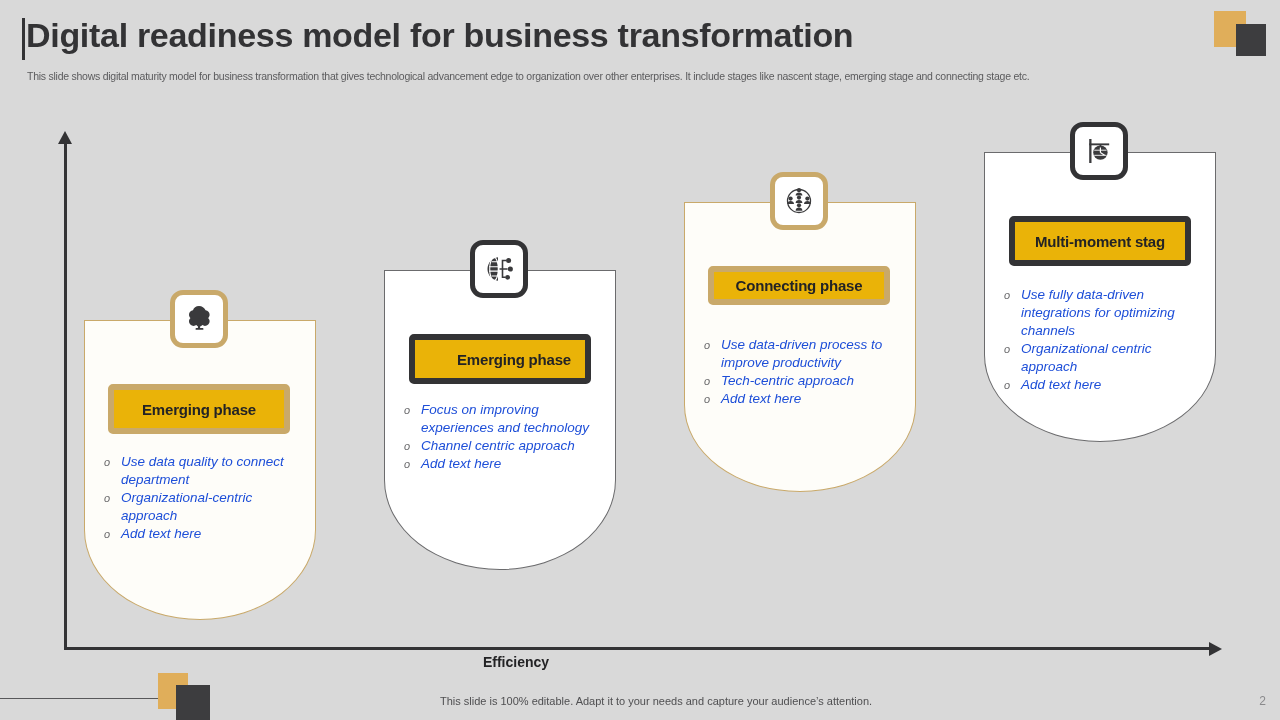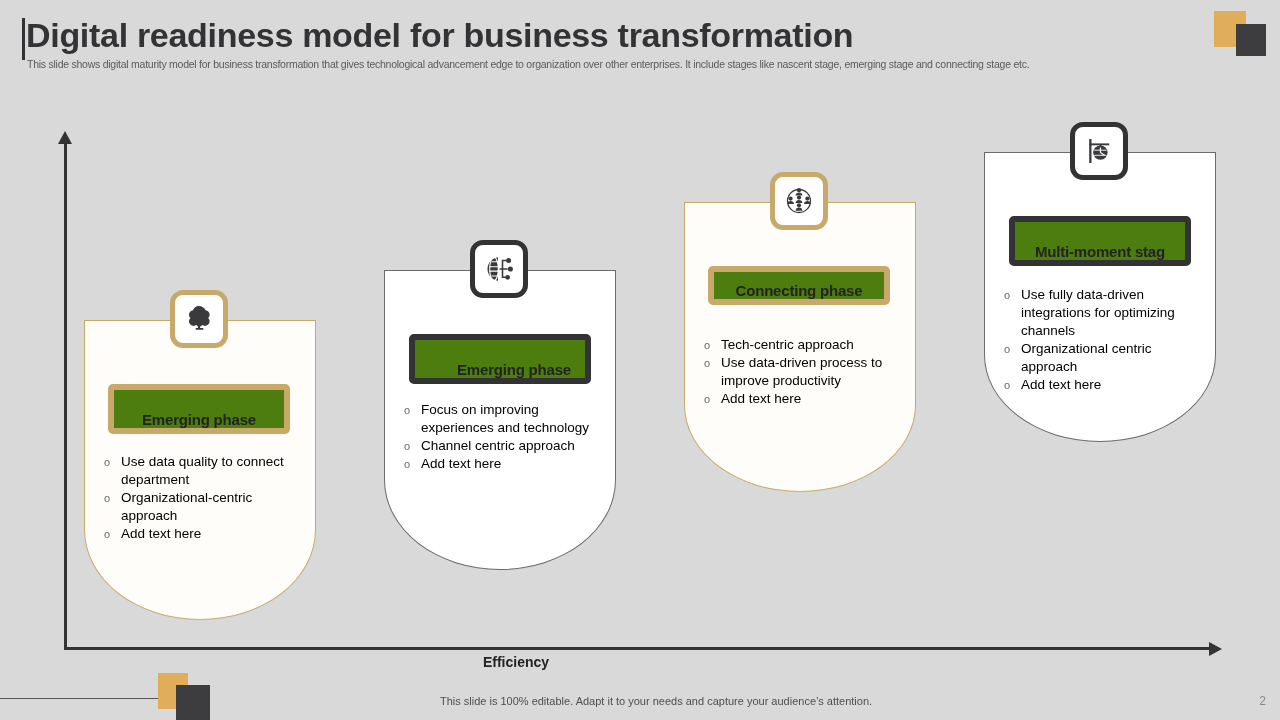--- a/index.html
+++ b/index.html
@@ -13,21 +13,21 @@
   }
   .slide { position:absolute; inset:0; }
 
   
   .title {
     position:absolute; left:26px; top:16px;
     font-size:34px; font-weight:bold; color:#333335;
     letter-spacing:-0.3px; white-space:nowrap;
   }
   .subtitle {
-    position:absolute; left:27px; top:58px; width:1215px;
+    position:absolute; left:27px; top:70px; width:1215px;
     font-size:10.5px; color:#5b5b5d; letter-spacing:-0.25px;
     white-space:nowrap;
   }
   .title-rule {
     position:absolute; left:22px; top:18px; width:3px; height:42px;
     background:#333335;
   }
 
   
   .deco-gold-tr { position:absolute; left:1214px; top:11px; width:32px; height:36px; background:#e0ae5a; }
@@ -75,35 +75,35 @@
     z-index:5;
   }
   .icon-chip.dark { border-color:#333335; }
   .icon-chip svg { display:block; }
 
   
   .pill {
     position:absolute;
     border:6px solid #c9a96a;
     border-radius:5px;
-    background:#4d7c0f;
-    display:flex; align-items:flex-end; justify-content:center;
+    background:#eab308;
+    display:flex; align-items:center; justify-content:center;
     font-size:15px; font-weight:bold; color:#232325;
     letter-spacing:-0.2px;
     z-index:4;
     white-space:nowrap;
   }
   .pill.dark { border-color:#333335; }
 
   
   .bullets { position:absolute; z-index:3; }
   .bullet {
     position:relative;
-    font-size:13.5px; line-height:18px; color:#000000;
-    padding-left:20px; margin-bottom:0px;
+    font-size:13.5px; line-height:18px; color:#1d4ed8;
+    padding-left:20px; margin-bottom:0px;font-style:italic;
   }
   .bullet::before {
     content:"o";
     position:absolute; left:3px; top:0;
     font-size:11px; color:#6a6a6c; line-height:18px;
   }
 
   
   .footer-note {
     position:absolute; left:0; top:695px; width:1280px; text-align:center;
@@ -187,22 +187,22 @@
           <path d="M21 19c0-1.9 1.5-3.1 3.4-3.1s3.4 1.2 3.4 3.1z"></path>
         <circle cx="16" cy="20.3" r="2.1"></circle>
           <path d="M12.6 25.7c0-1.9 1.5-3.1 3.4-3.1s3.4 1.2 3.4 3.1z"></path>
       </g>
     </svg>
   </div>
   <div class="pill" style="left:708px; top:266px; width:182px; height:39px;">
     <span>Connecting phase</span>
   </div>
   <div class="bullets" style="left:701px; top:336px; width:208px;">
+    <div class="bullet">Use data-driven process to improve productivity</div>
     <div class="bullet">Tech-centric approach</div>
-    <div class="bullet">Use data-driven process to improve productivity</div>
     <div class="bullet">Add text here</div>
   </div>
 
   <div class="card dark" style="left:984px; top:152px; width:232px; height:290px;"></div>
   <div class="icon-chip dark" style="left:1070px; top:122px;">
     <svg width="32" height="32" viewBox="0 0 32 32" aria-hidden="true">
       <rect fill="#3a3a3c" x="6.2" y="4" width="2.3" height="24"></rect>
       <rect fill="#3a3a3c" x="6.2" y="8.4" width="20" height="1.9"></rect>
       <circle fill="#3a3a3c" cx="17.4" cy="17.6" r="7.2"></circle>
       <path fill="none" stroke="#ffffff" stroke-width="1.2" d="M17.4 17.6V12.6M17.4 17.6l4.2 2.6"></path>

